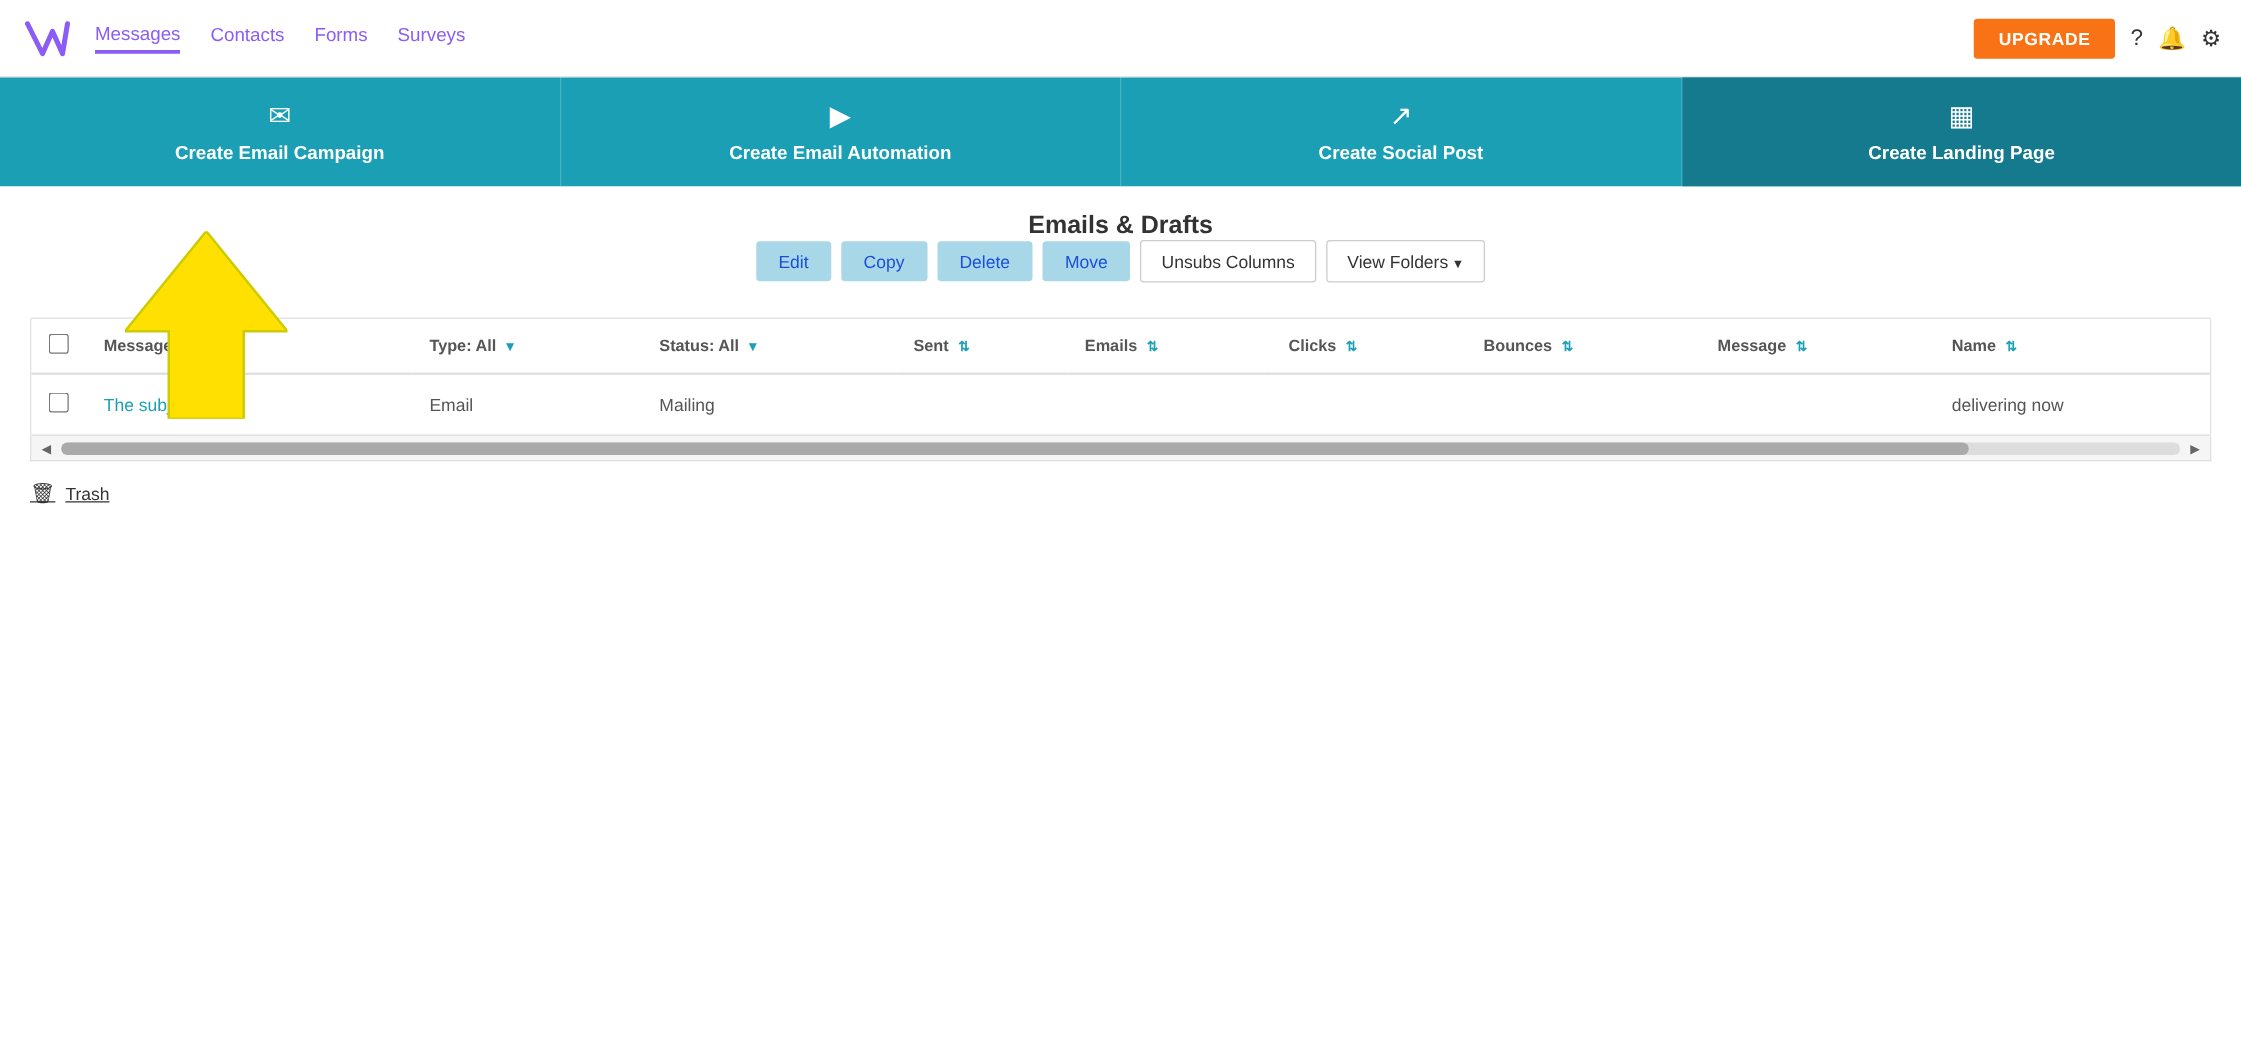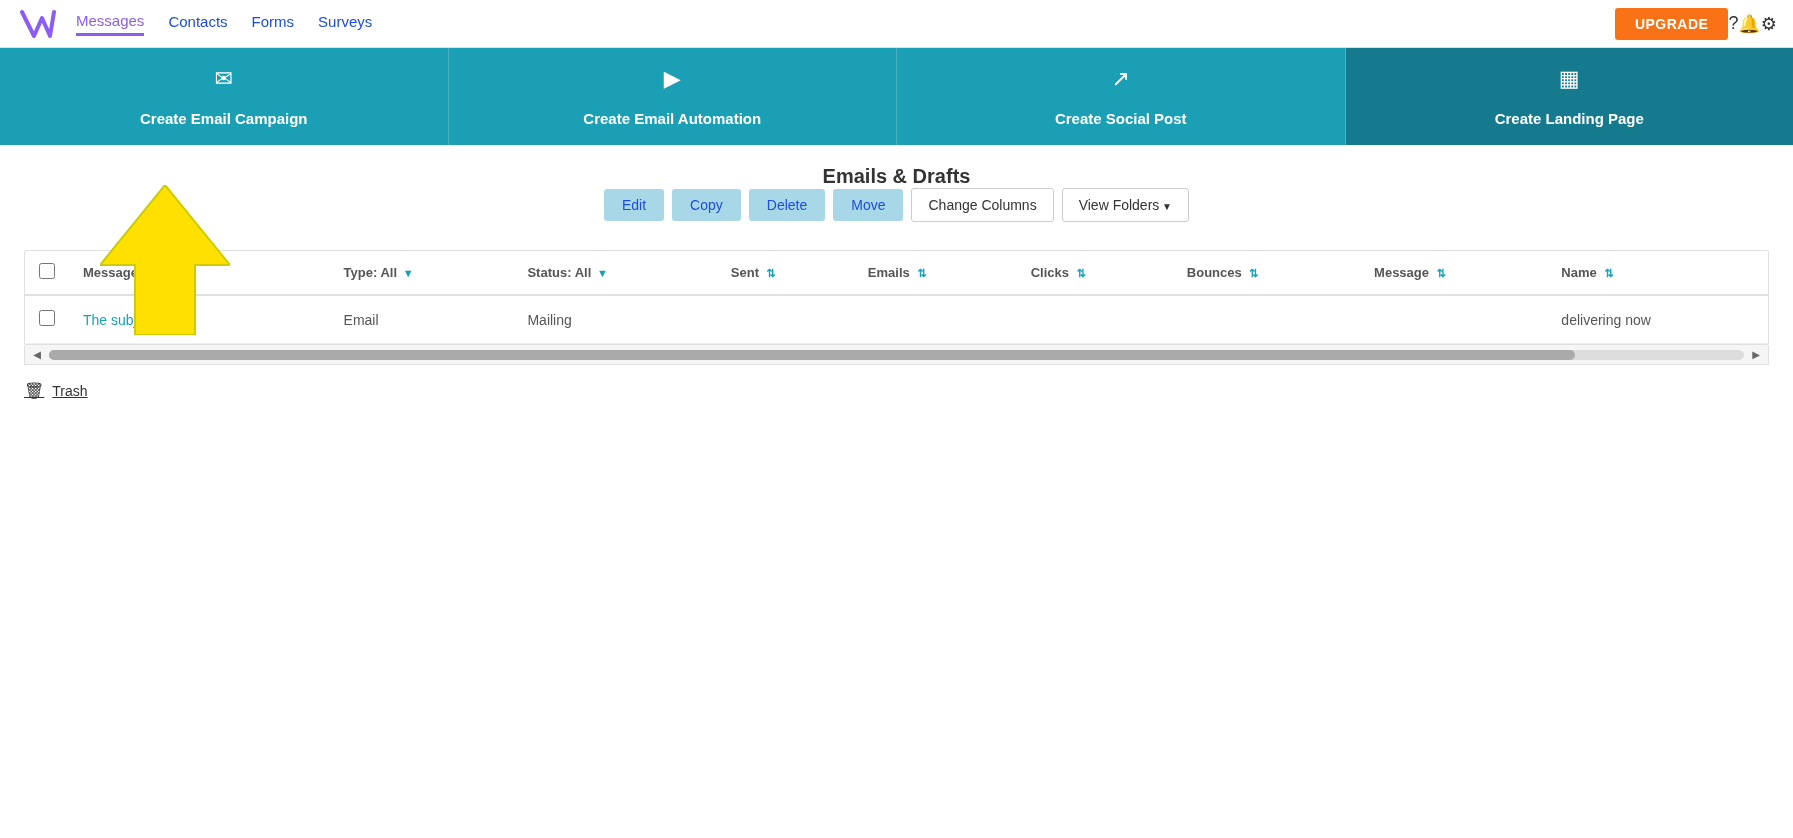--- a/index.html
+++ b/index.html
@@ -3,51 +3,52 @@
   <meta charset="utf-8">
   <style>
     * { box-sizing: border-box; margin: 0; padding: 0; }
     body { font-family: Arial, sans-serif; background: #fff; color: #333; font-size: 14px; }
 
     
     .top-nav {
       display: flex;
       align-items: center;
       padding: 0 16px;
-      height: 48px;
+      height: 62px;
       border-bottom: 1px solid #e0e0e0;
       background: #fff;
     }
     .logo {
       width: 40px;
       height: 40px;
       margin-right: 20px;
       flex-shrink: 0;
     }
     .nav-links {
       display: flex;
       align-items: center;
       gap: 24px;
       flex: 1;
     }
     .nav-link {
       font-size: 15px;
       cursor: pointer;
       text-decoration: none;
-      color: #1d4ed8;
+      color: #8b5cf6;
       padding-bottom: 4px;
     }
     .nav-link.active {
       color: #8b5cf6;
       border-bottom: 3px solid #8b5cf6;
       font-weight: 500;
     }
     .nav-right {
       display: flex;
       align-items: center;
+      gap: 12px;
     }
     .upgrade-btn {
       background: #f97316;
       color: #fff;
       border: none;
       padding: 8px 20px;
       font-size: 14px;
       font-weight: bold;
       cursor: pointer;
       border-radius: 3px;
@@ -79,21 +80,20 @@
     .action-item:last-child {
       border-right: none;
       background: #157a8e;
     }
     .action-item .icon {
       font-size: 22px;
     }
     .action-item .label {
       font-size: 15px;
       font-weight: bold;
-      margin-top: 10px;
     }
 
     
     .main-content {
       padding: 20px 24px 0 24px;
     }
     .content-header {
       display: flex;
       align-items: center;
       justify-content: space-between;
@@ -314,21 +314,21 @@
   </div>
 
   <div class="main-content">
     <div class="content-header">
       <h2 class="section-title">Emails &amp; Drafts</h2>
       <div class="header-actions">
         <button class="btn-action">Edit</button>
         <button class="btn-action">Copy</button>
         <button class="btn-action">Delete</button>
         <button class="btn-action">Move</button>
-        <button class="btn-outline">Change Columns</button>
+        <button class="btn-outline">Unsubs Columns</button>
         <button class="btn-outline dropdown">View Folders</button>
       </div>
     </div>
 
     <div class="table-wrapper">
       <table>
         <thead>
           <tr>
             <th class="check-cell">
               <input type="checkbox" style="">

